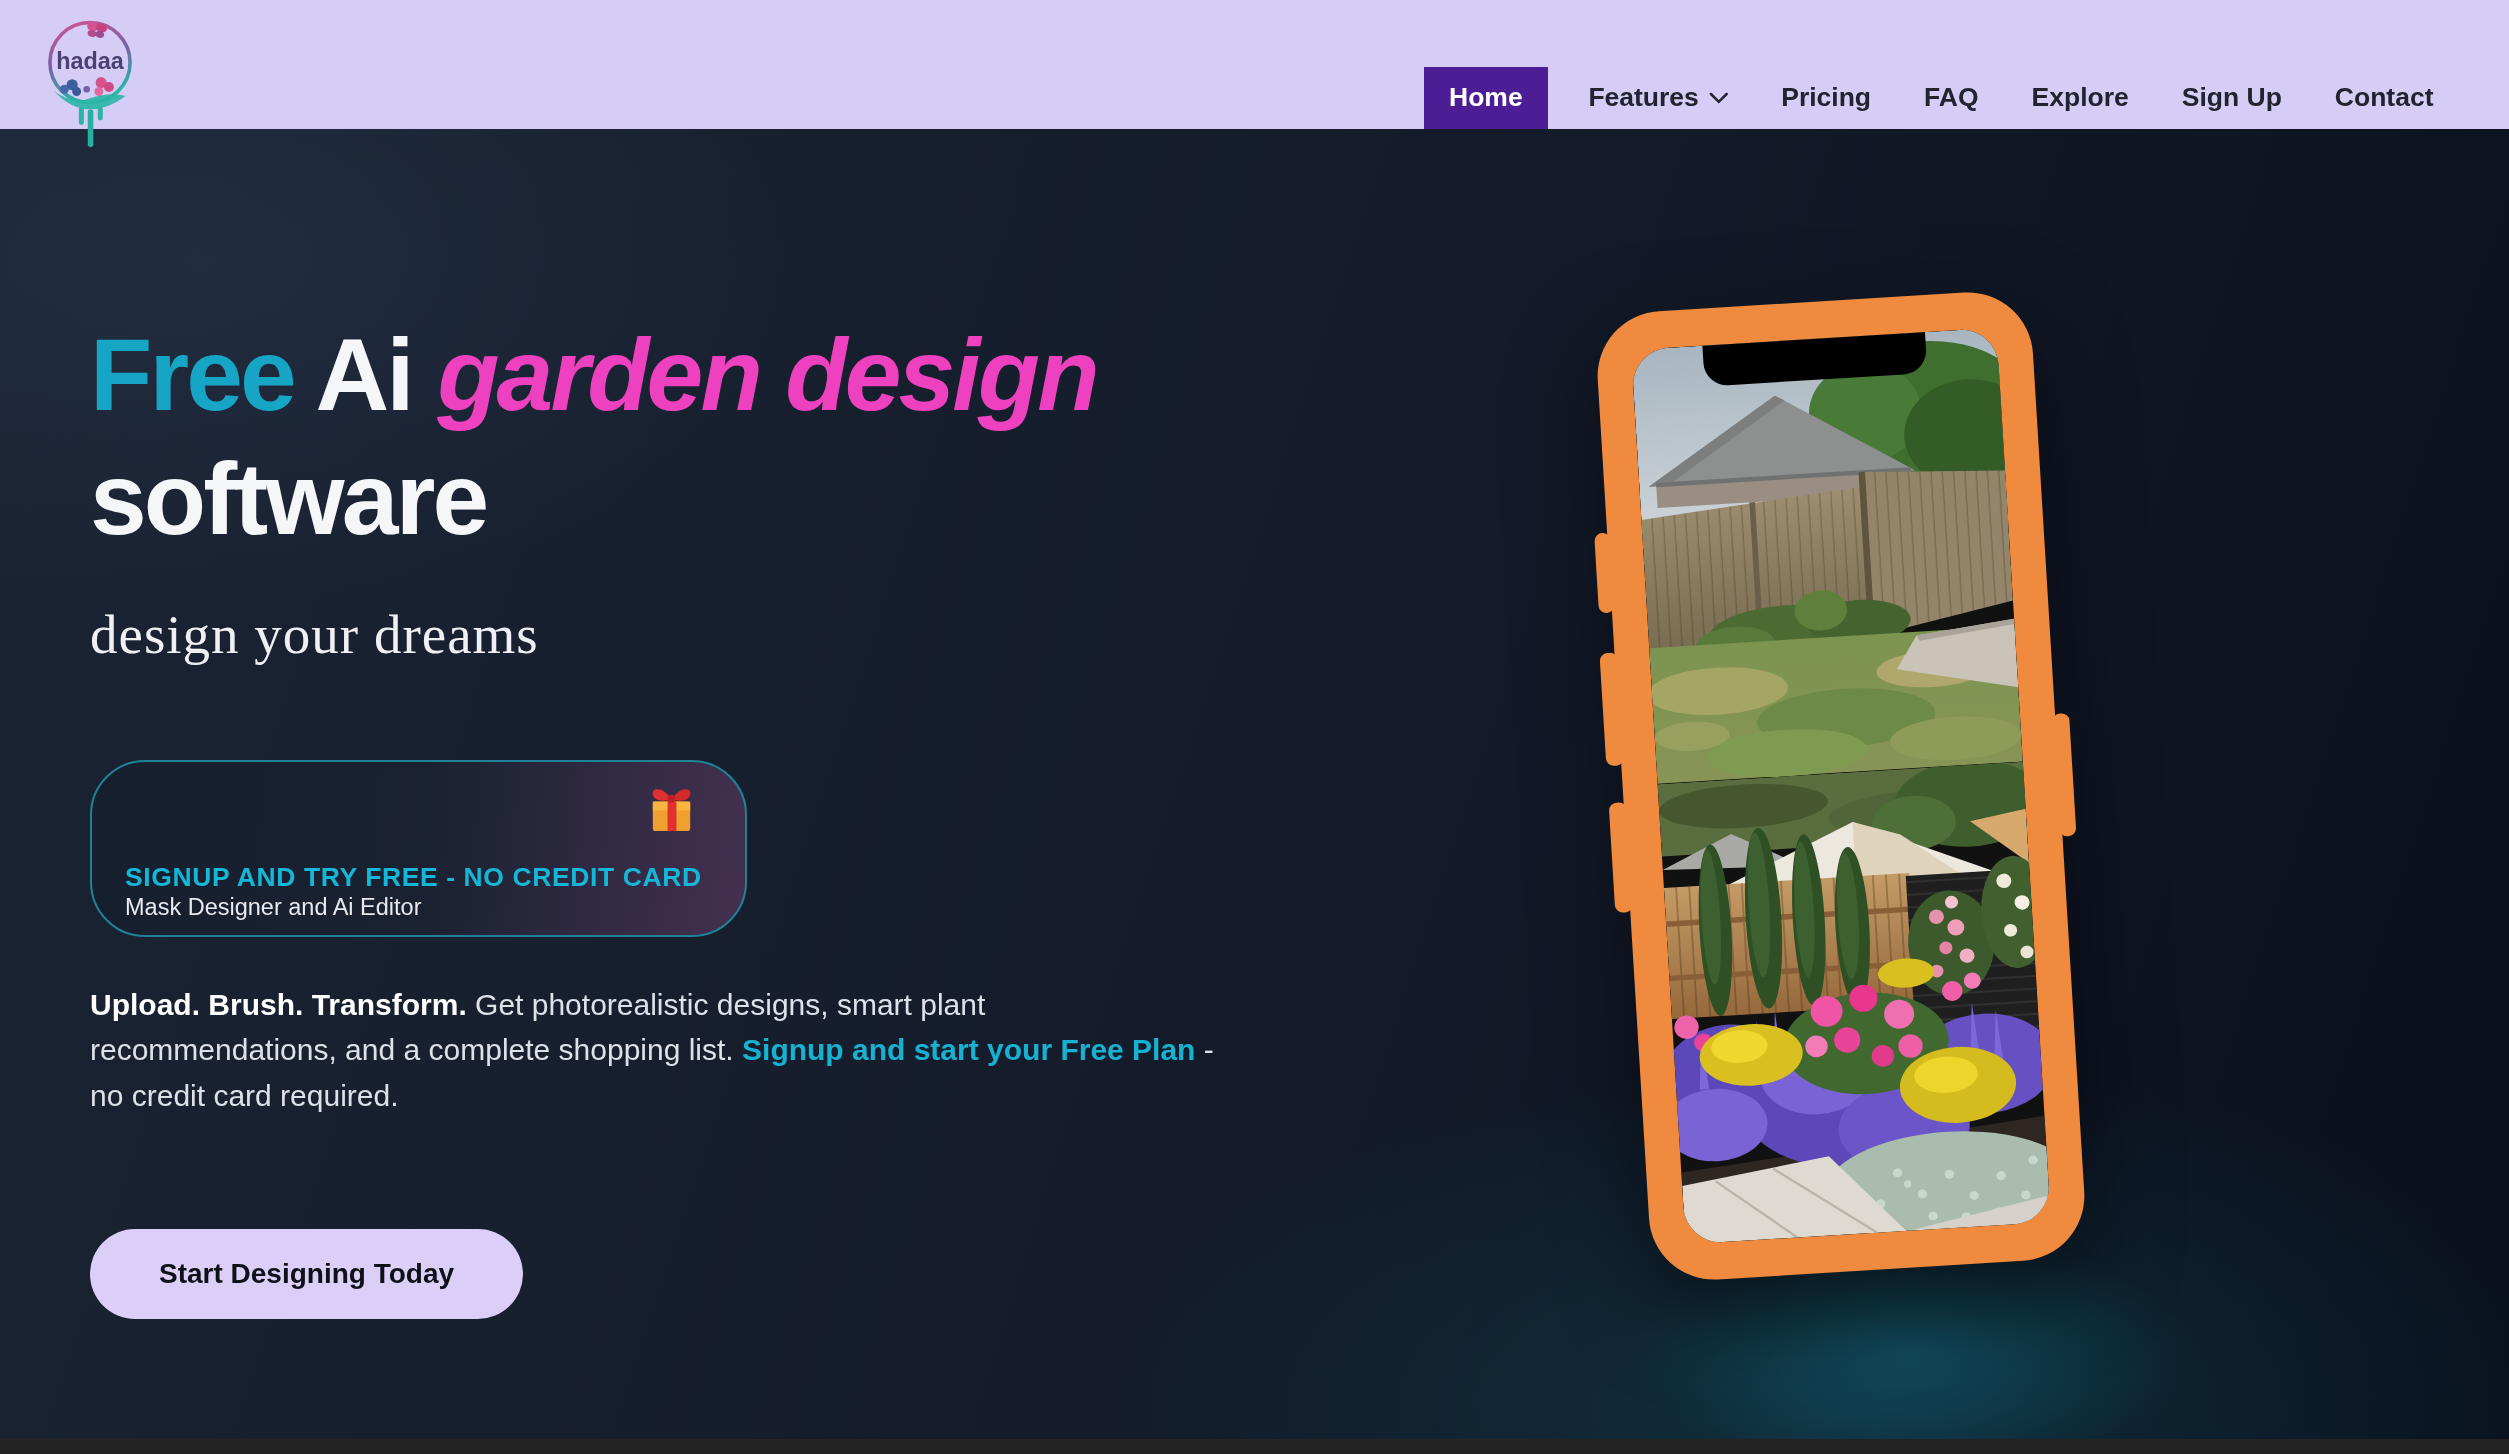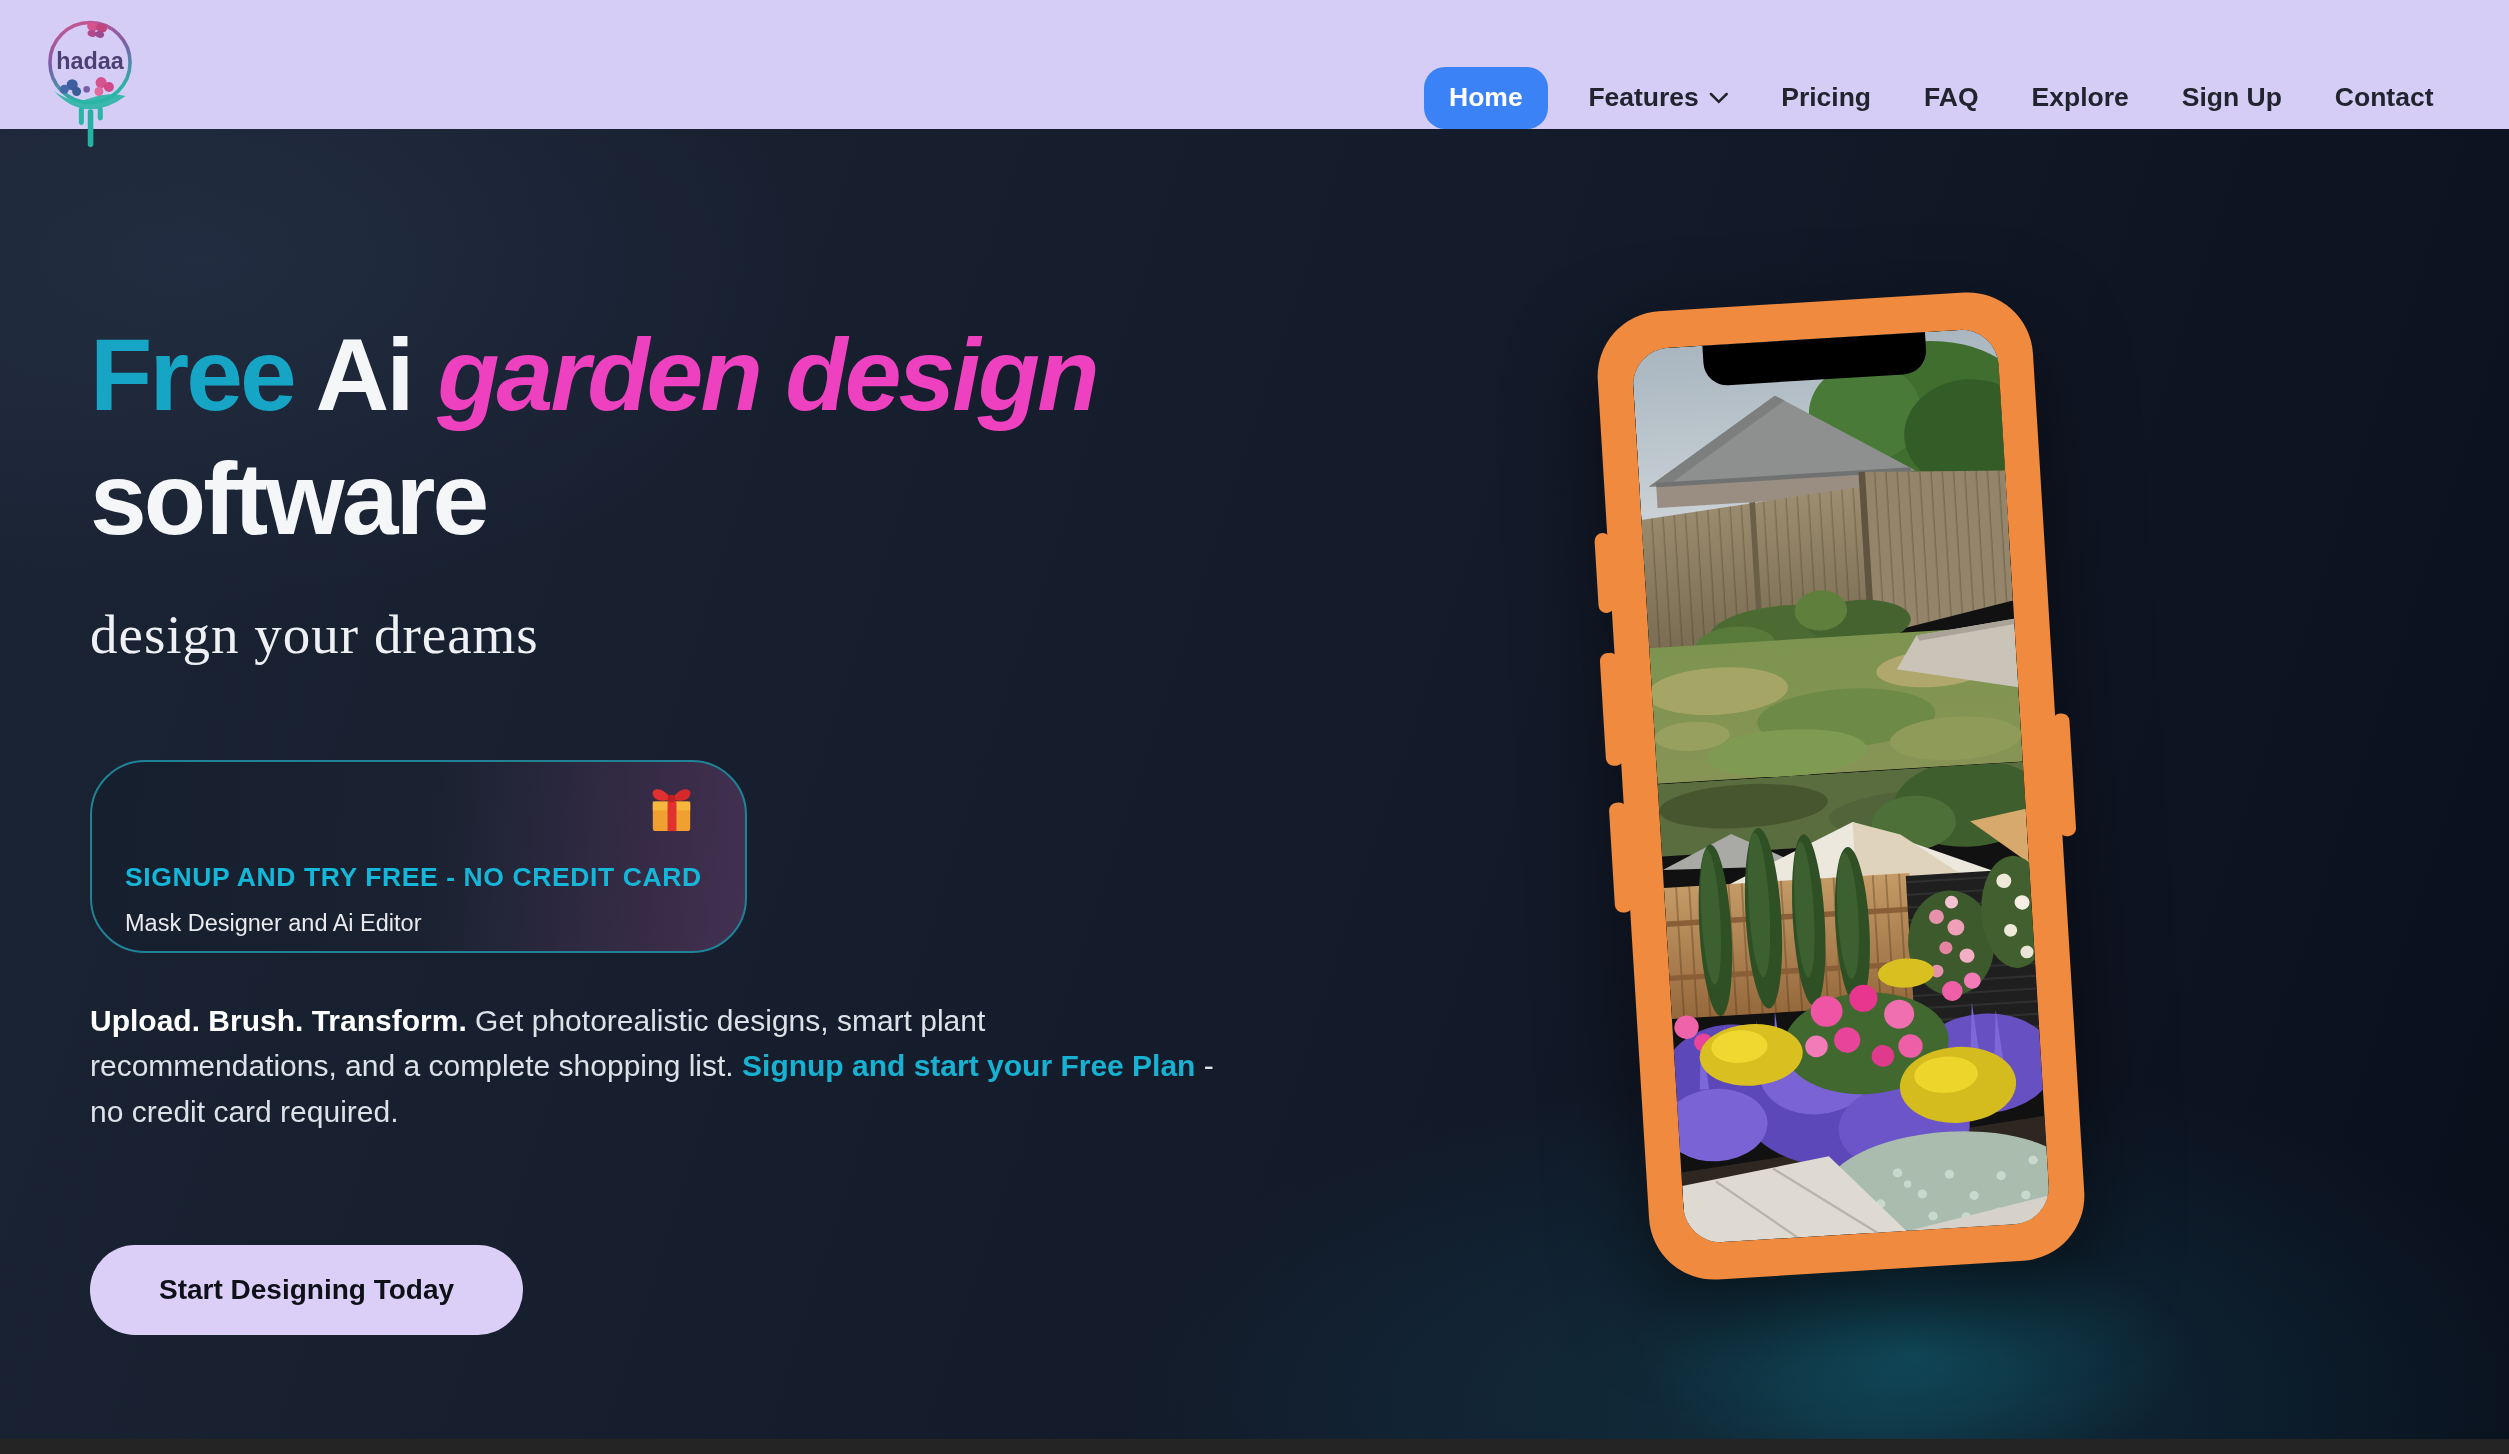--- a/index.html
+++ b/index.html
@@ -12,21 +12,21 @@
     display:flex; align-items:flex-end; z-index:20;
   }
   .logo-wrap { position:absolute; left:31px; top:17.6px; width:118px; height:167px; z-index:25; }
   .nav-items { margin-left:auto; display:flex; align-items:center; padding-right:49px; }
   .nav-link {
     font-size:26.5px; font-weight:700; color:#21242e; padding:15.7px 26.5px;
     cursor:pointer; white-space:nowrap; display:flex; align-items:center; gap:9.8px;
     border:none; background:transparent; font-family:"Liberation Sans", sans-serif;
   }
   .nav-link.active {
-    background:#3b82f6; color:#ffffff; border-radius:21px; padding:15.7px 25.5px; margin-right:13.7px;margin-left:12px;
+    background:#4c1d95; color:#ffffff; border-radius:0; padding:15.7px 25.5px; margin-right:13.7px;margin-left:12px;
   }
   .chev { width:19.6px; height:11.8px; }
 
   
   .hero {
     position:relative; width:2509px; height:1310px;
     background:
       radial-gradient(1078px 510px at 74% 98%, rgba(20,150,170,0.20), rgba(20,150,170,0) 70%),
       radial-gradient(882px 490px at 8% 10%, rgba(70,90,130,0.18), rgba(70,90,130,0) 70%),
       linear-gradient(108deg, #1b2434 0%, #151d2c 45%, #0a0f1c 100%);
@@ -42,21 +42,21 @@
               font-family:cursive; letter-spacing:1px; }
 
   .promo-pill {
     margin-top:94px; display:inline-flex; align-items:flex-end; gap:25.5px;
     min-height:106px; padding:13.7px 43px 13.7px 33px;
     border:2px solid #1f8296; border-radius:55px; cursor:pointer;
     background:linear-gradient(95deg, #161f2e 0%, #1a2231 52%, #443051 100%);
     flex-direction:column;
   }
   .promo-text-title { font-size:26.5px; font-weight:800; color:#14b7d8; letter-spacing:0.6px; }
-  .promo-text-sub   { font-size:23.5px; color:#e9e9ee; margin-top:17px; }
+  .promo-text-sub   { font-size:23.5px; color:#e9e9ee; margin-top:1px; }
 
   .desc { margin-top:45px; width:1127px; font-size:30px; line-height:1.52; color:#dde1e8; }
   .desc b { color:#ffffff; }
   .desc .link { color:#17b1d2; font-weight:800; cursor:pointer; }
 
   .cta-btn {
     margin-top:110px; display:inline-block; background:#dbcff8; color:#0f1118;
     font-size:28px; font-weight:800; padding:29px 69px; border:none; border-radius:49px;
     cursor:pointer; font-family:"Liberation Sans", sans-serif;
   }

